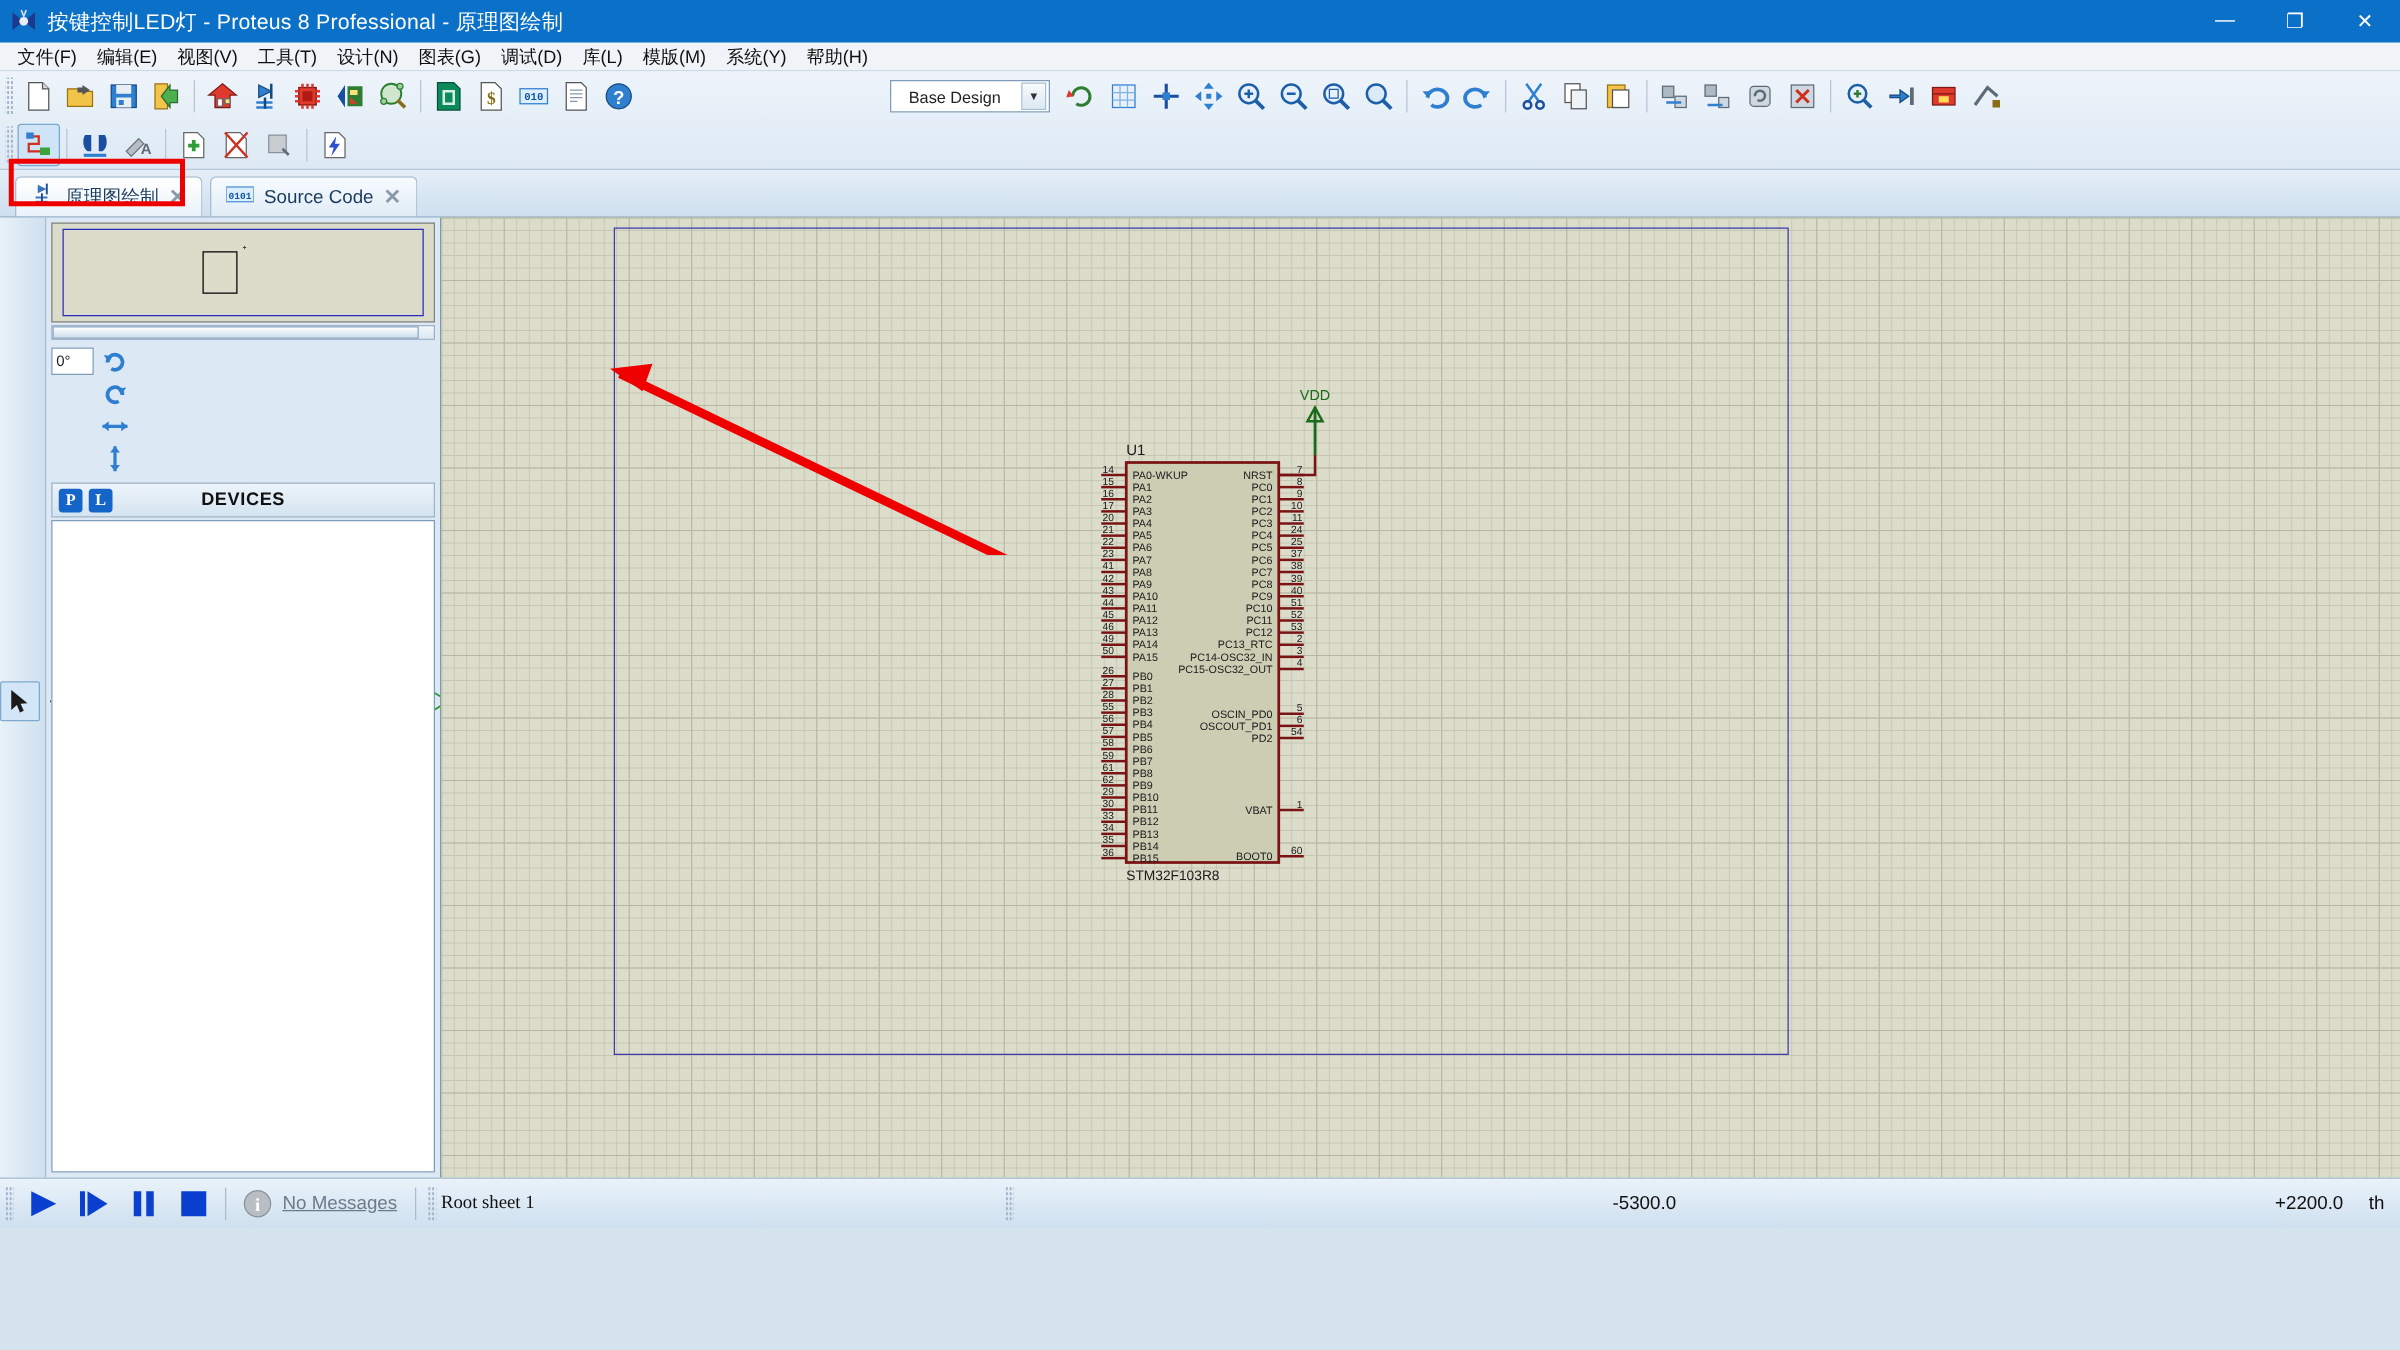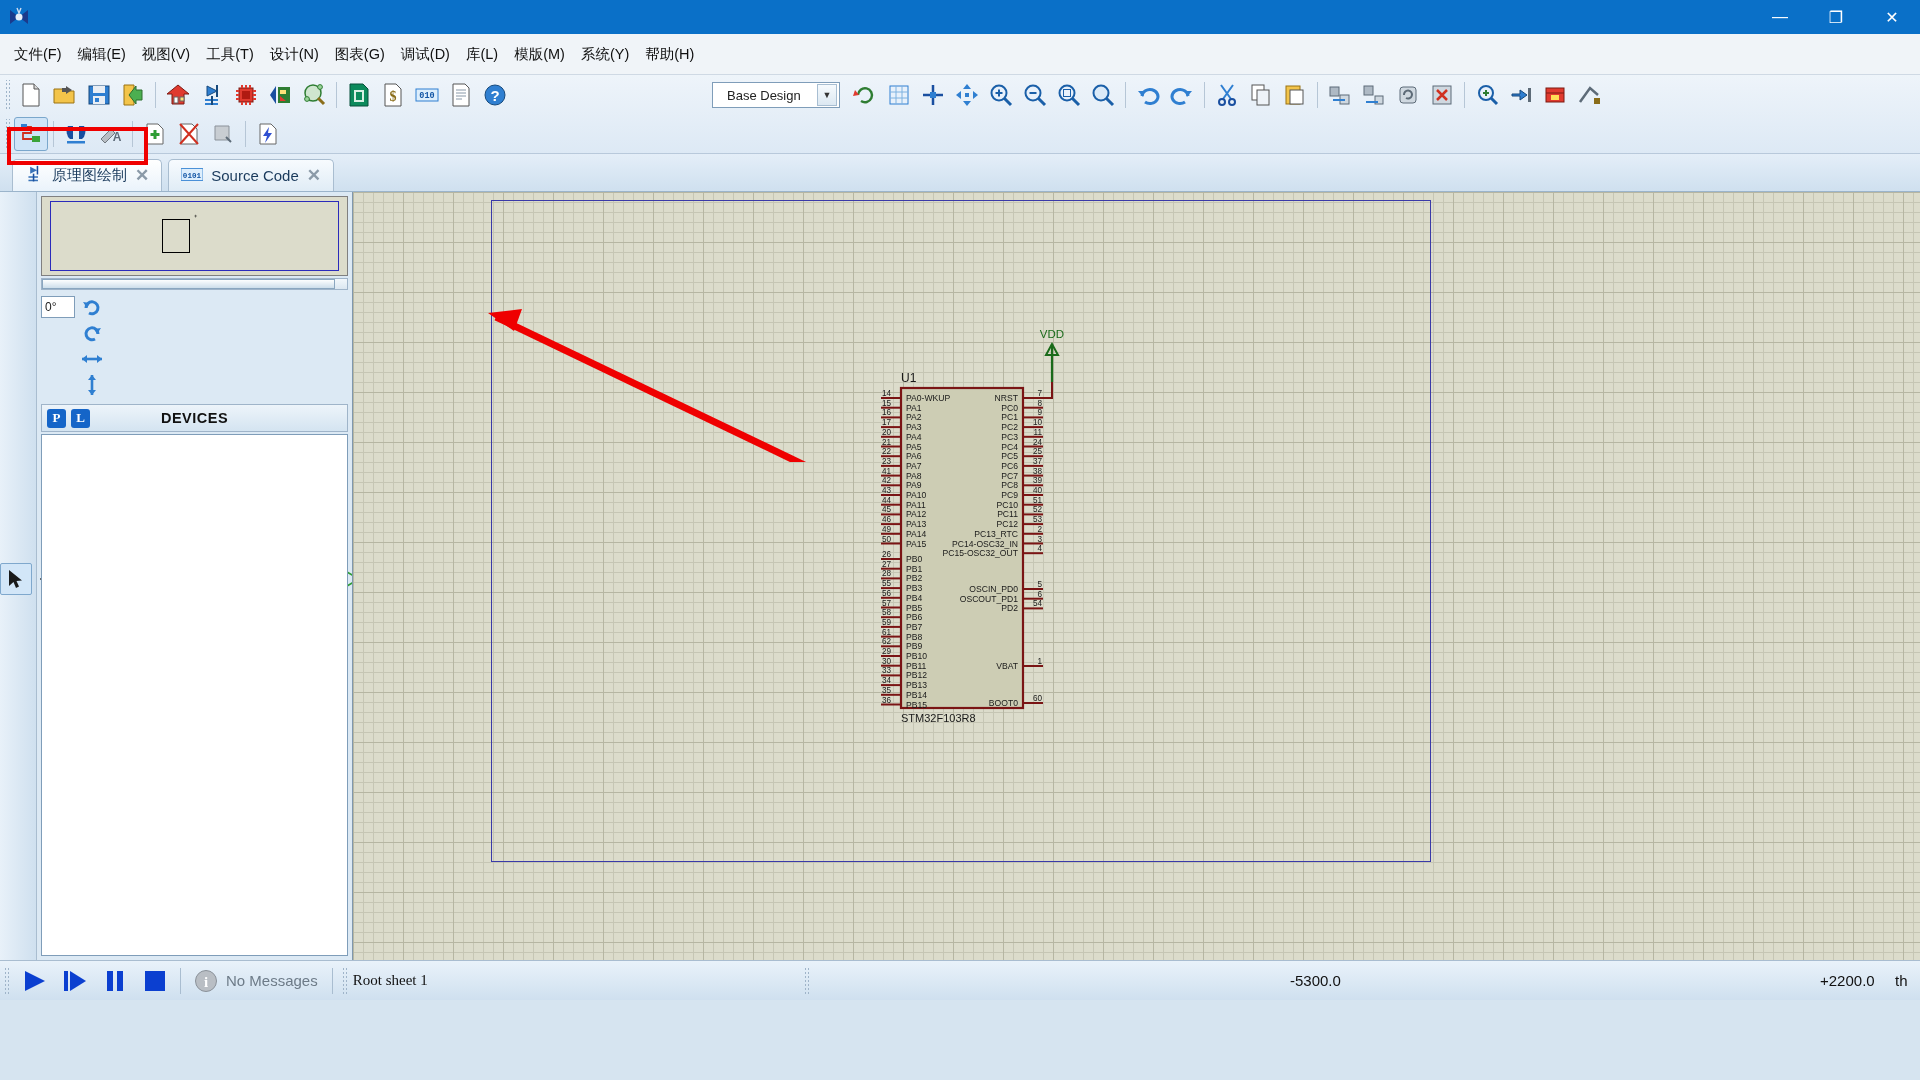--- a/index.html
+++ b/index.html
@@ -21,21 +21,21 @@
   .titlebar .app-icon svg { display:block; }
   .titlebar .title-text { font-size: 17px; letter-spacing: .2px; }
   .winbtns { position: absolute; right: 0; top: 0; height: 34px; display: flex; }
   .winbtn {
     width: 56px; height: 34px; display: flex; align-items: center; justify-content: center;
     color: #fff; font-size: 16px;
   }
 
   
   .menubar {
-    height: 41px; background: #f0f4f8;
+    height: 23px; background: #f0f4f8;
     display: flex; align-items: center; padding-left: 6px;
     border-bottom: 1px solid #cfd9e4;
   }
   .menuitem { font-size: 14.5px; color: #101010; padding: 3px 8px; white-space: nowrap; }
 
   
   .toolbar-area {
     background: linear-gradient(#eef4fa, #dde9f5);
     border-bottom: 1px solid #b8c9db;
   }
@@ -167,36 +167,37 @@
     height: 40px; background: linear-gradient(#e9f2fa,#cfe0ef);
     border-top: 1px solid #a9bdd0; display: flex; align-items: center; position: relative;
   }
   .sbtn { width: 40px; height: 34px; display: flex; align-items: center; justify-content: center; }
   .ssep { width: 1px; height: 26px; background: #a9bdd0; margin: 0 5px; }
   .sgrip {
     width: 7px; height: 28px; margin: 0 4px;
     background-image: radial-gradient(#9fb4c9 1px, transparent 1px);
     background-size: 3px 4px;
   }
-  .smsg { font-size: 15px; color: #6d7b88; }
+  .smsg { font-size: 15px; color: #6d7b88; text-decoration: underline; }
   .ssheet { font-size: 15px; color: #111; font-family: Liberation Serif, serif; }
   .scoord { position: absolute; font-size: 15px; color: #111; }
 </style>
 </head>
 <body>
 
 <div class="titlebar">
   <span class="app-icon">
     <svg width="26" height="26" viewBox="0 0 26 26">
       <path d="M4 6 L13 13 L4 20 Z" fill="#1b3a8c"></path>
       <path d="M22 6 L13 13 L22 20 Z" fill="#1b3a8c"></path>
       <circle cx="13" cy="13" r="3.5" fill="#e8eef8"></circle>
       <path d="M11 4 L13 9 L15 4" stroke="#d0dcf0" stroke-width="1.4" fill="none"></path>
     </svg>
   </span>
+  <span class="title-text">按键控制LED灯 - Proteus 8 Professional - 原理图绘制</span>
   <div class="winbtns">
     <div class="winbtn">—</div>
     <div class="winbtn">❐</div>
     <div class="winbtn close">✕</div>
   </div>
 </div>
 
 <div class="menubar">
   <div class="menuitem">文件(F)</div>
   <div class="menuitem">编辑(E)</div>

